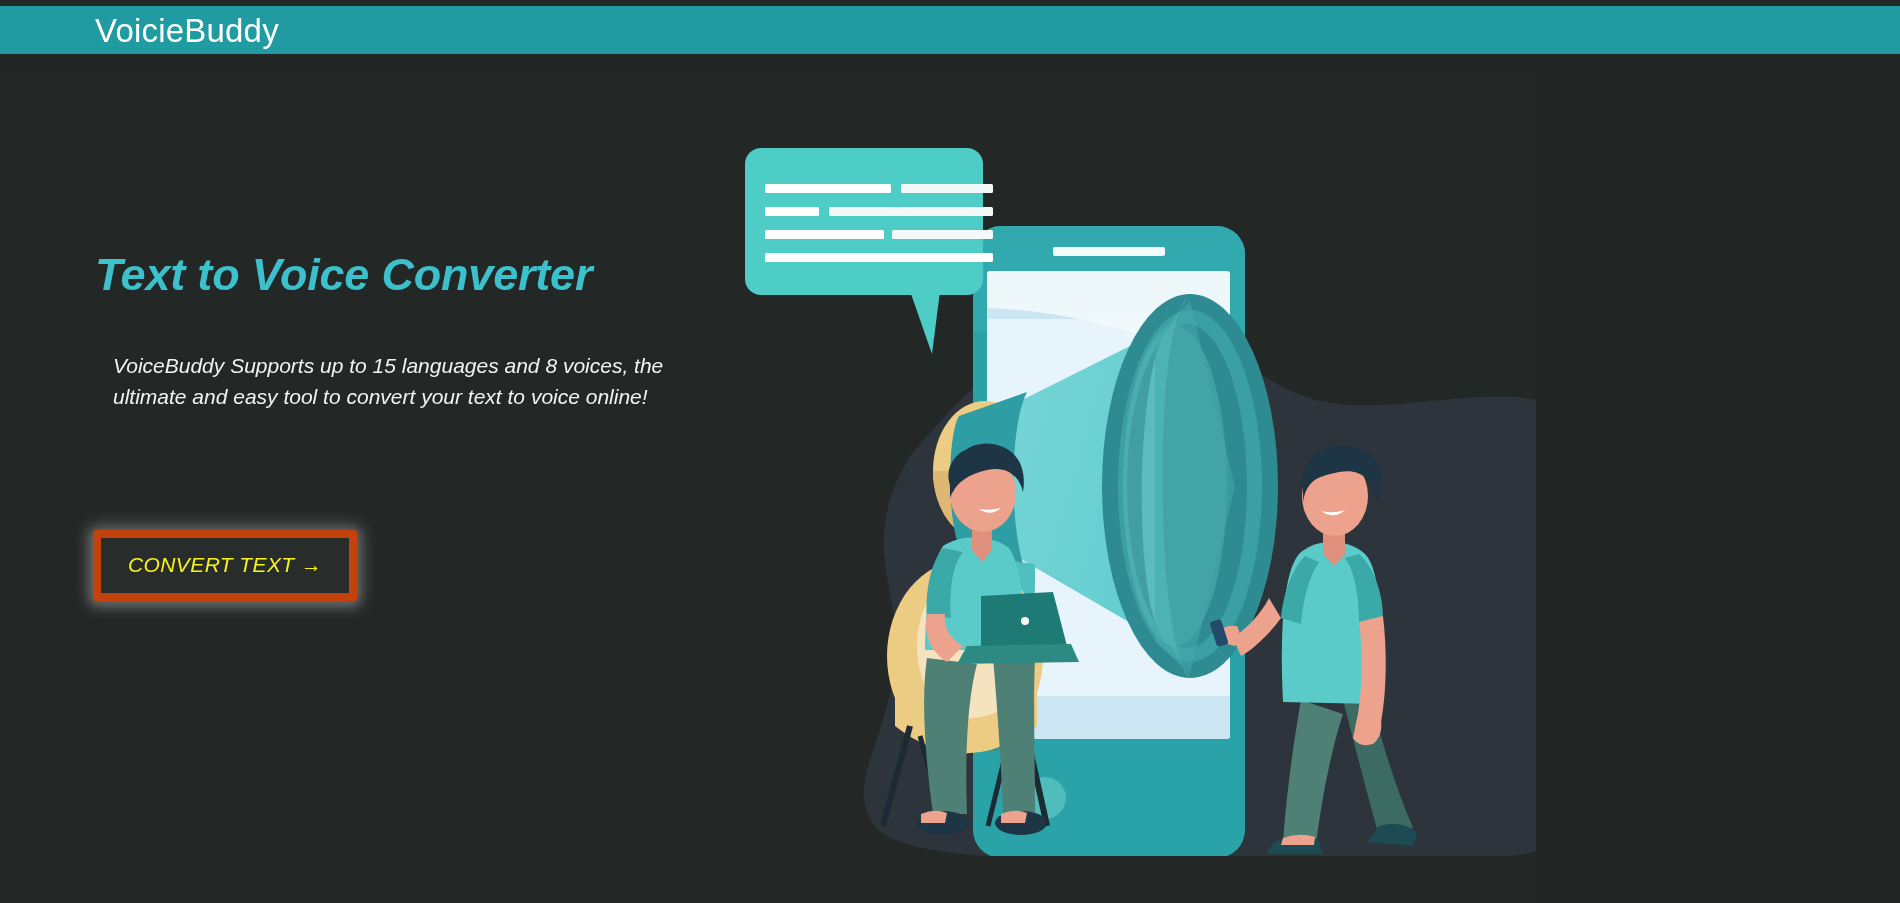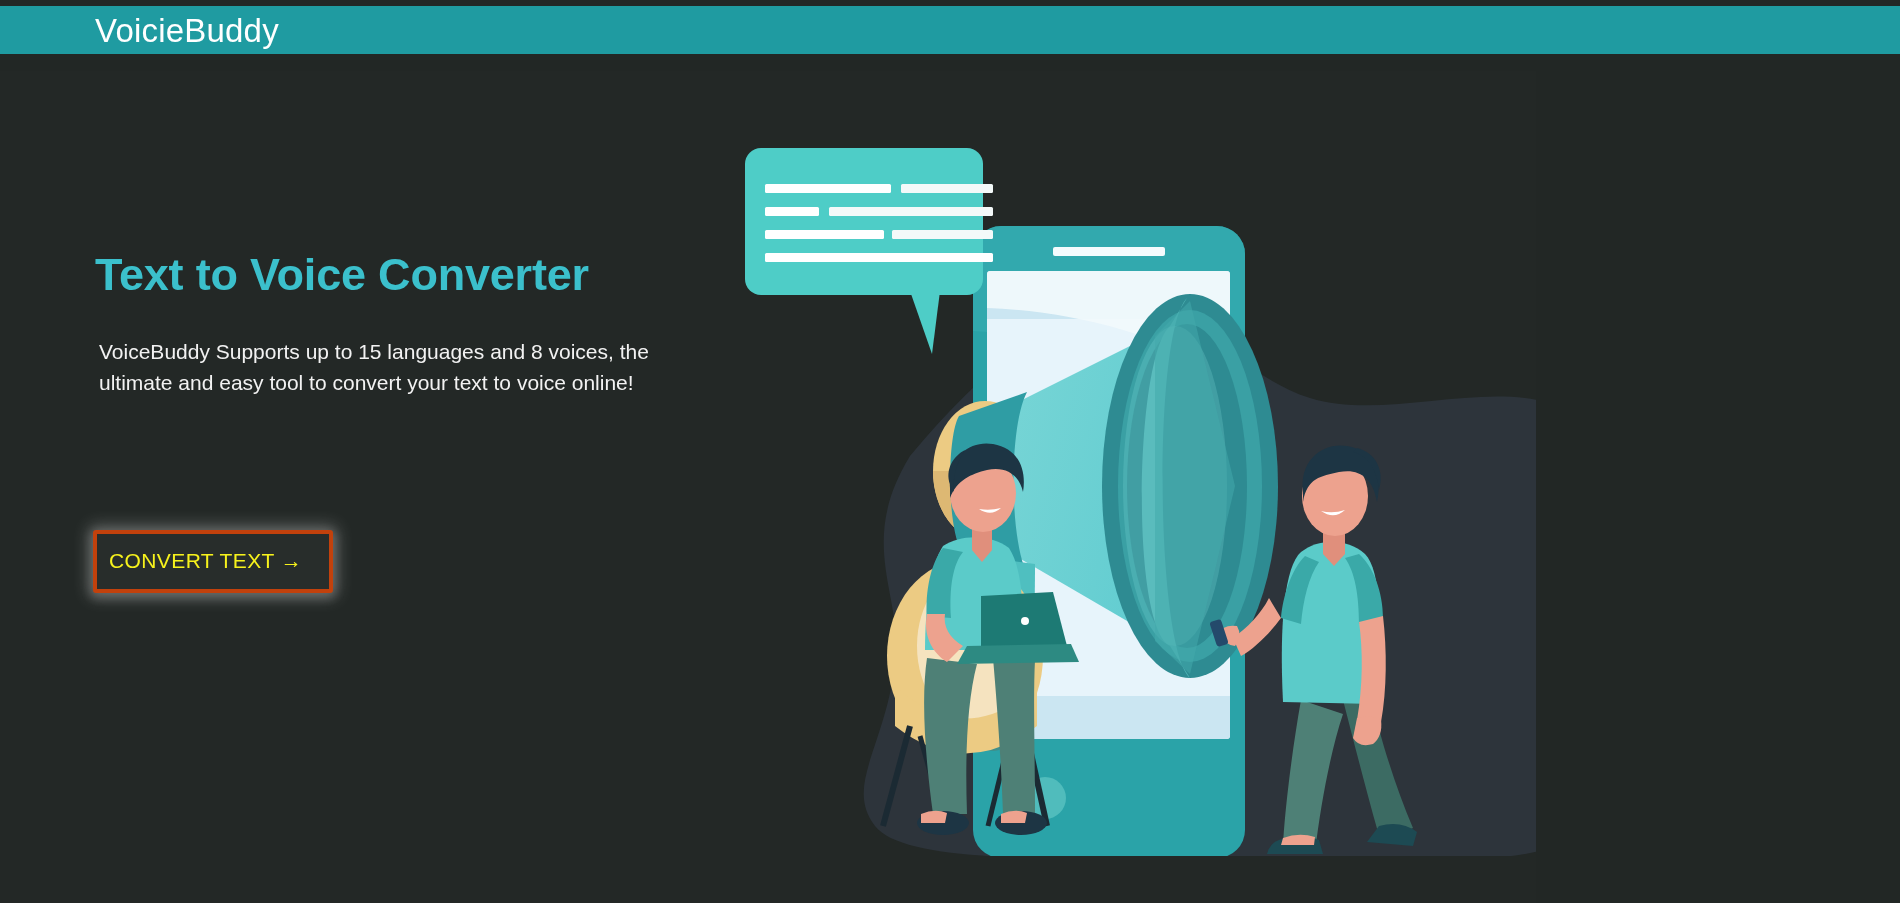--- a/index.html
+++ b/index.html
@@ -48,20 +48,21 @@
 
   
   .page {
     position: absolute;
     left: 0;
     top: 71px;
     width: 1536px;
     height: 832px;
     background: #232826;
     overflow: hidden;
+    font-style: italic;
   }
 
   
   .hero-copy {
     position: absolute;
     left: 95px;
     top: 179px;
     width: 640px;
   }
   .hero-title {
@@ -71,40 +72,40 @@
     line-height: 1.1;
     margin: 0;
     letter-spacing: -0.2px;
     white-space: nowrap;
   }
   .hero-sub {
     color: #f2f2f2;
     font-size: 21px;
     font-weight: 400;
     line-height: 1.52;
-    margin: 4px;
+    margin: 18px;
     padding-top: 32px;
     width: 600px;
   }
 
   
   .cta-wrap {
     position: absolute;
     left: 93px;
     top: 459px;
   }
   .cta-button {
     display: inline-block;
     background: #282d2b;
     color: #f7f21c;
     font-size: 21px;
     font-weight: 400;
     letter-spacing: 0.4px;
-    padding: 15px 27px 16px 12px;
-    border: 4px solid #c2410c;
+    padding: 15px 27px 16px 27px;
+    border: 8px solid #c2410c;
     border-radius: 3px;
     box-shadow: 0 0 16px 5px rgba(220,220,220,0.30),
                 0 3px 10px 3px rgba(200,200,200,0.18);
     white-space: nowrap;
     cursor: pointer;
     box-sizing: border-box;
     font-family: "Liberation Sans", sans-serif;
   }
 
   

